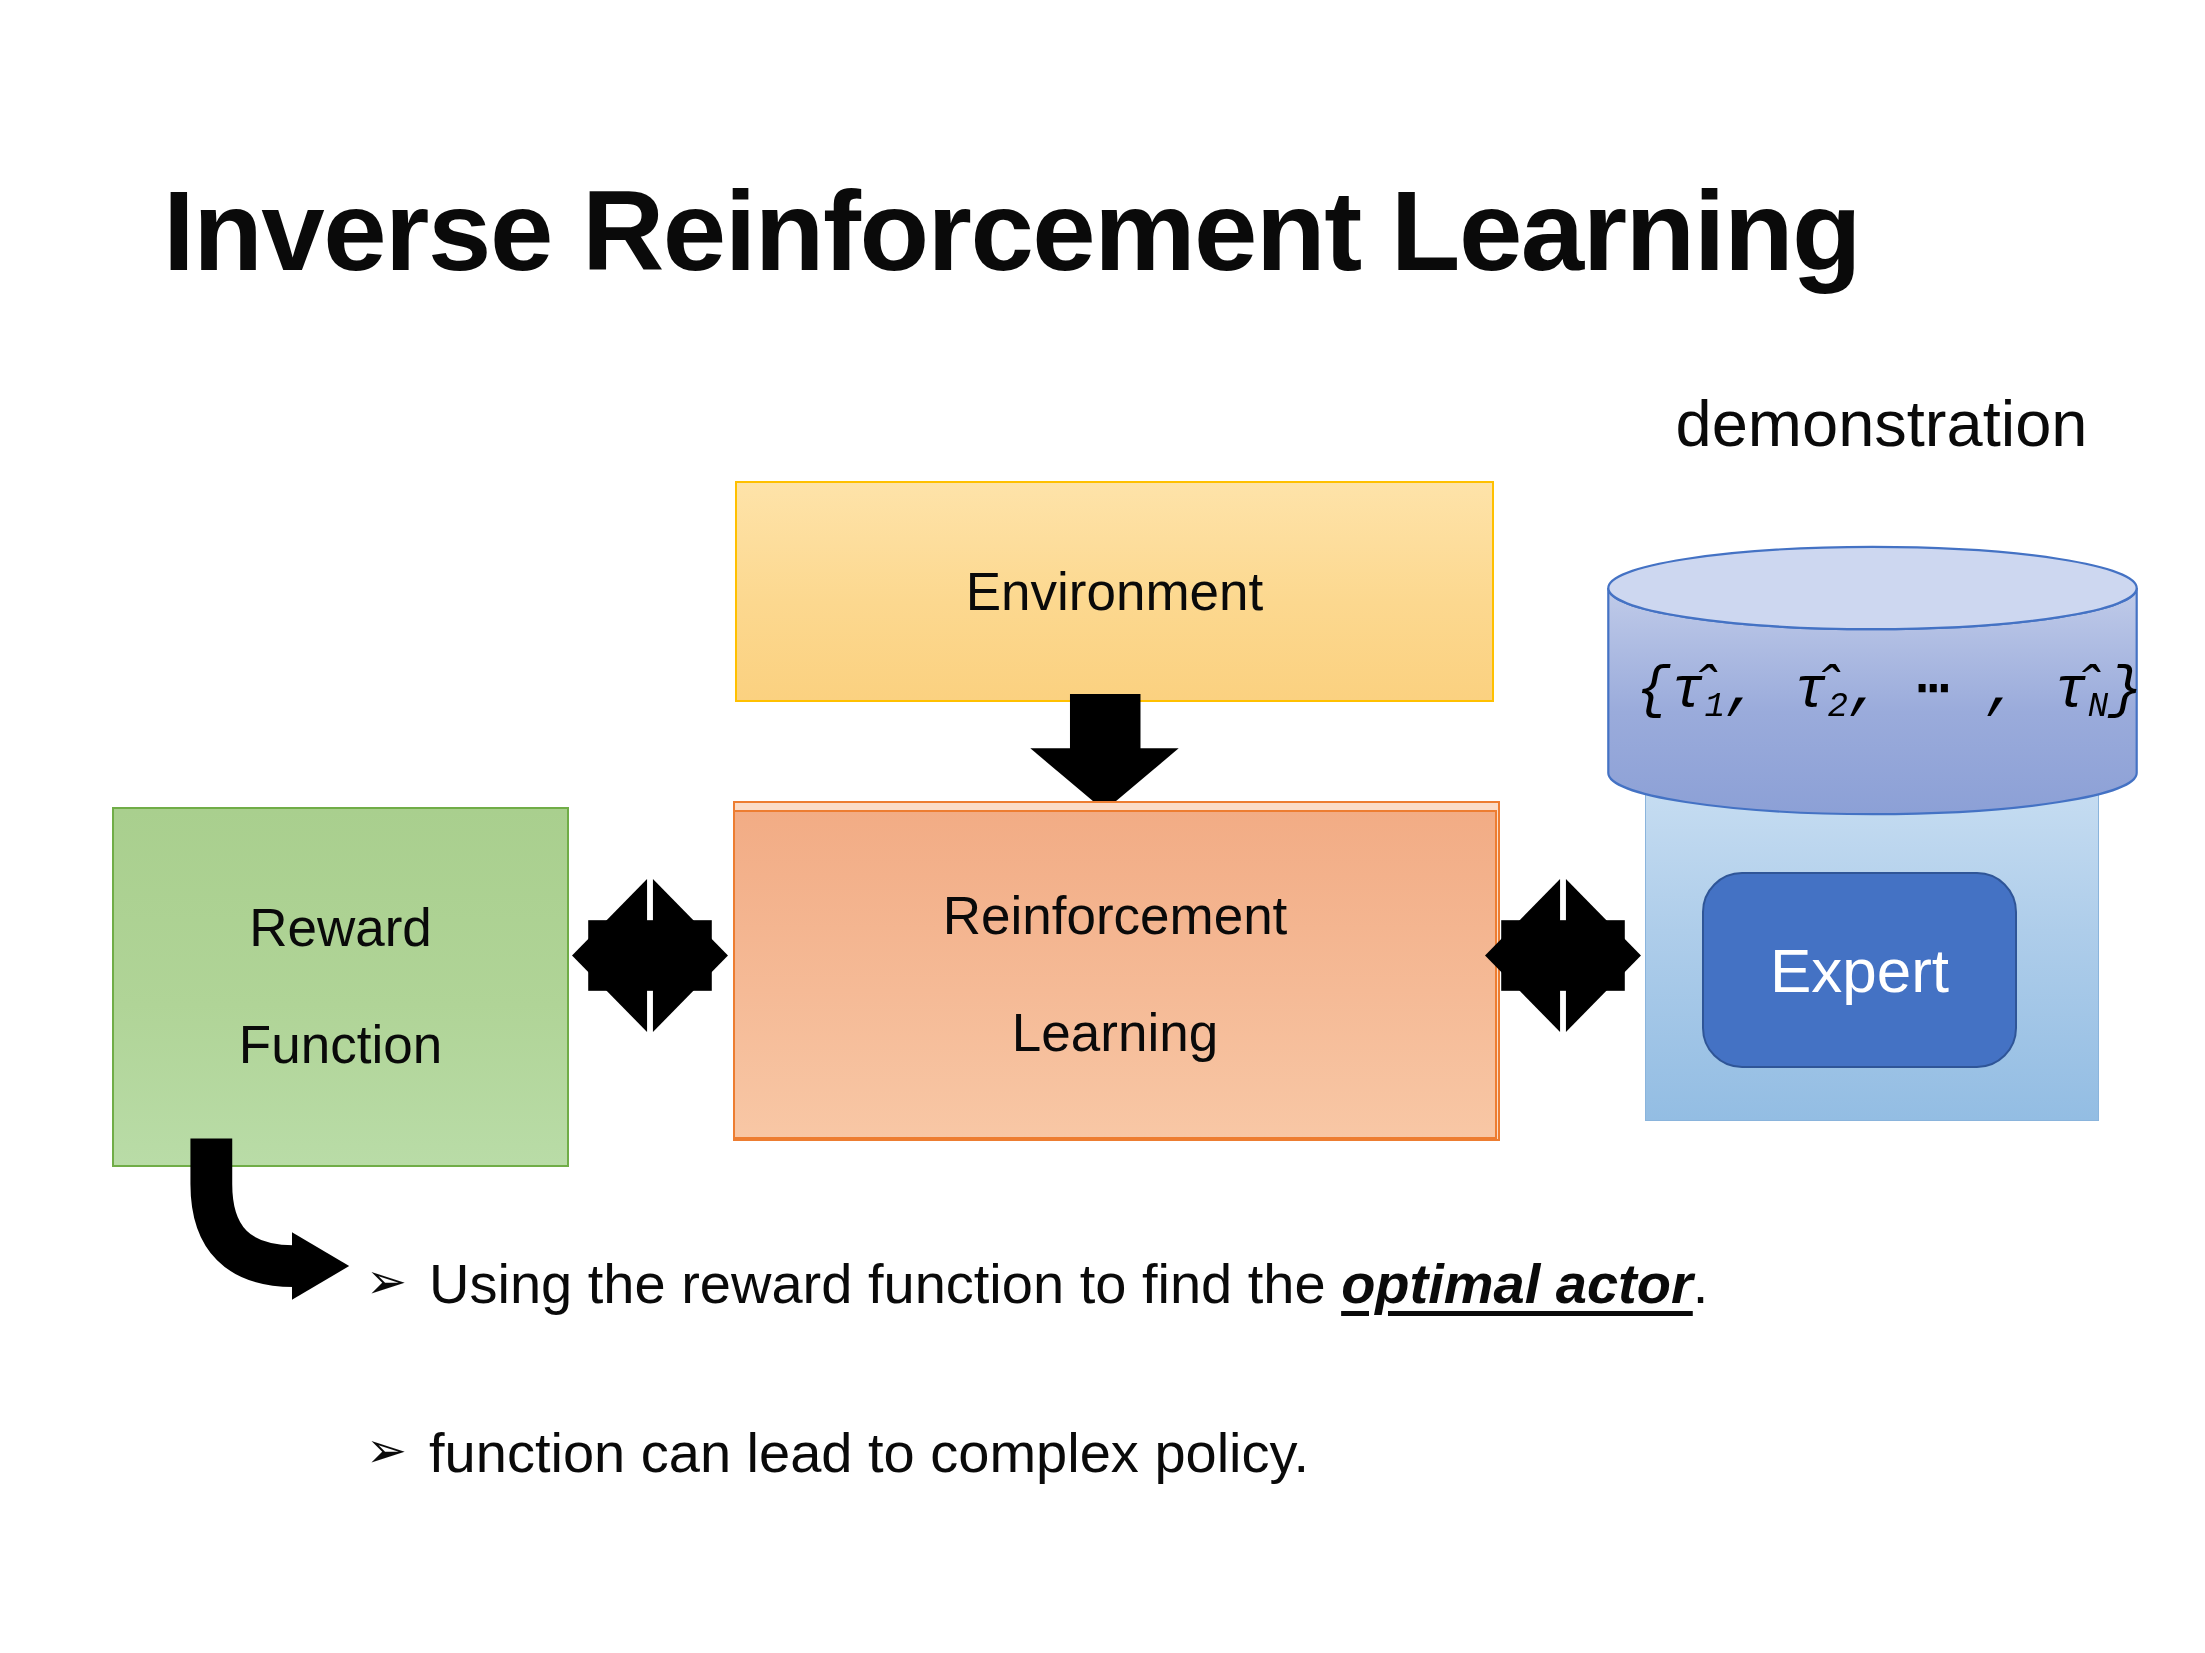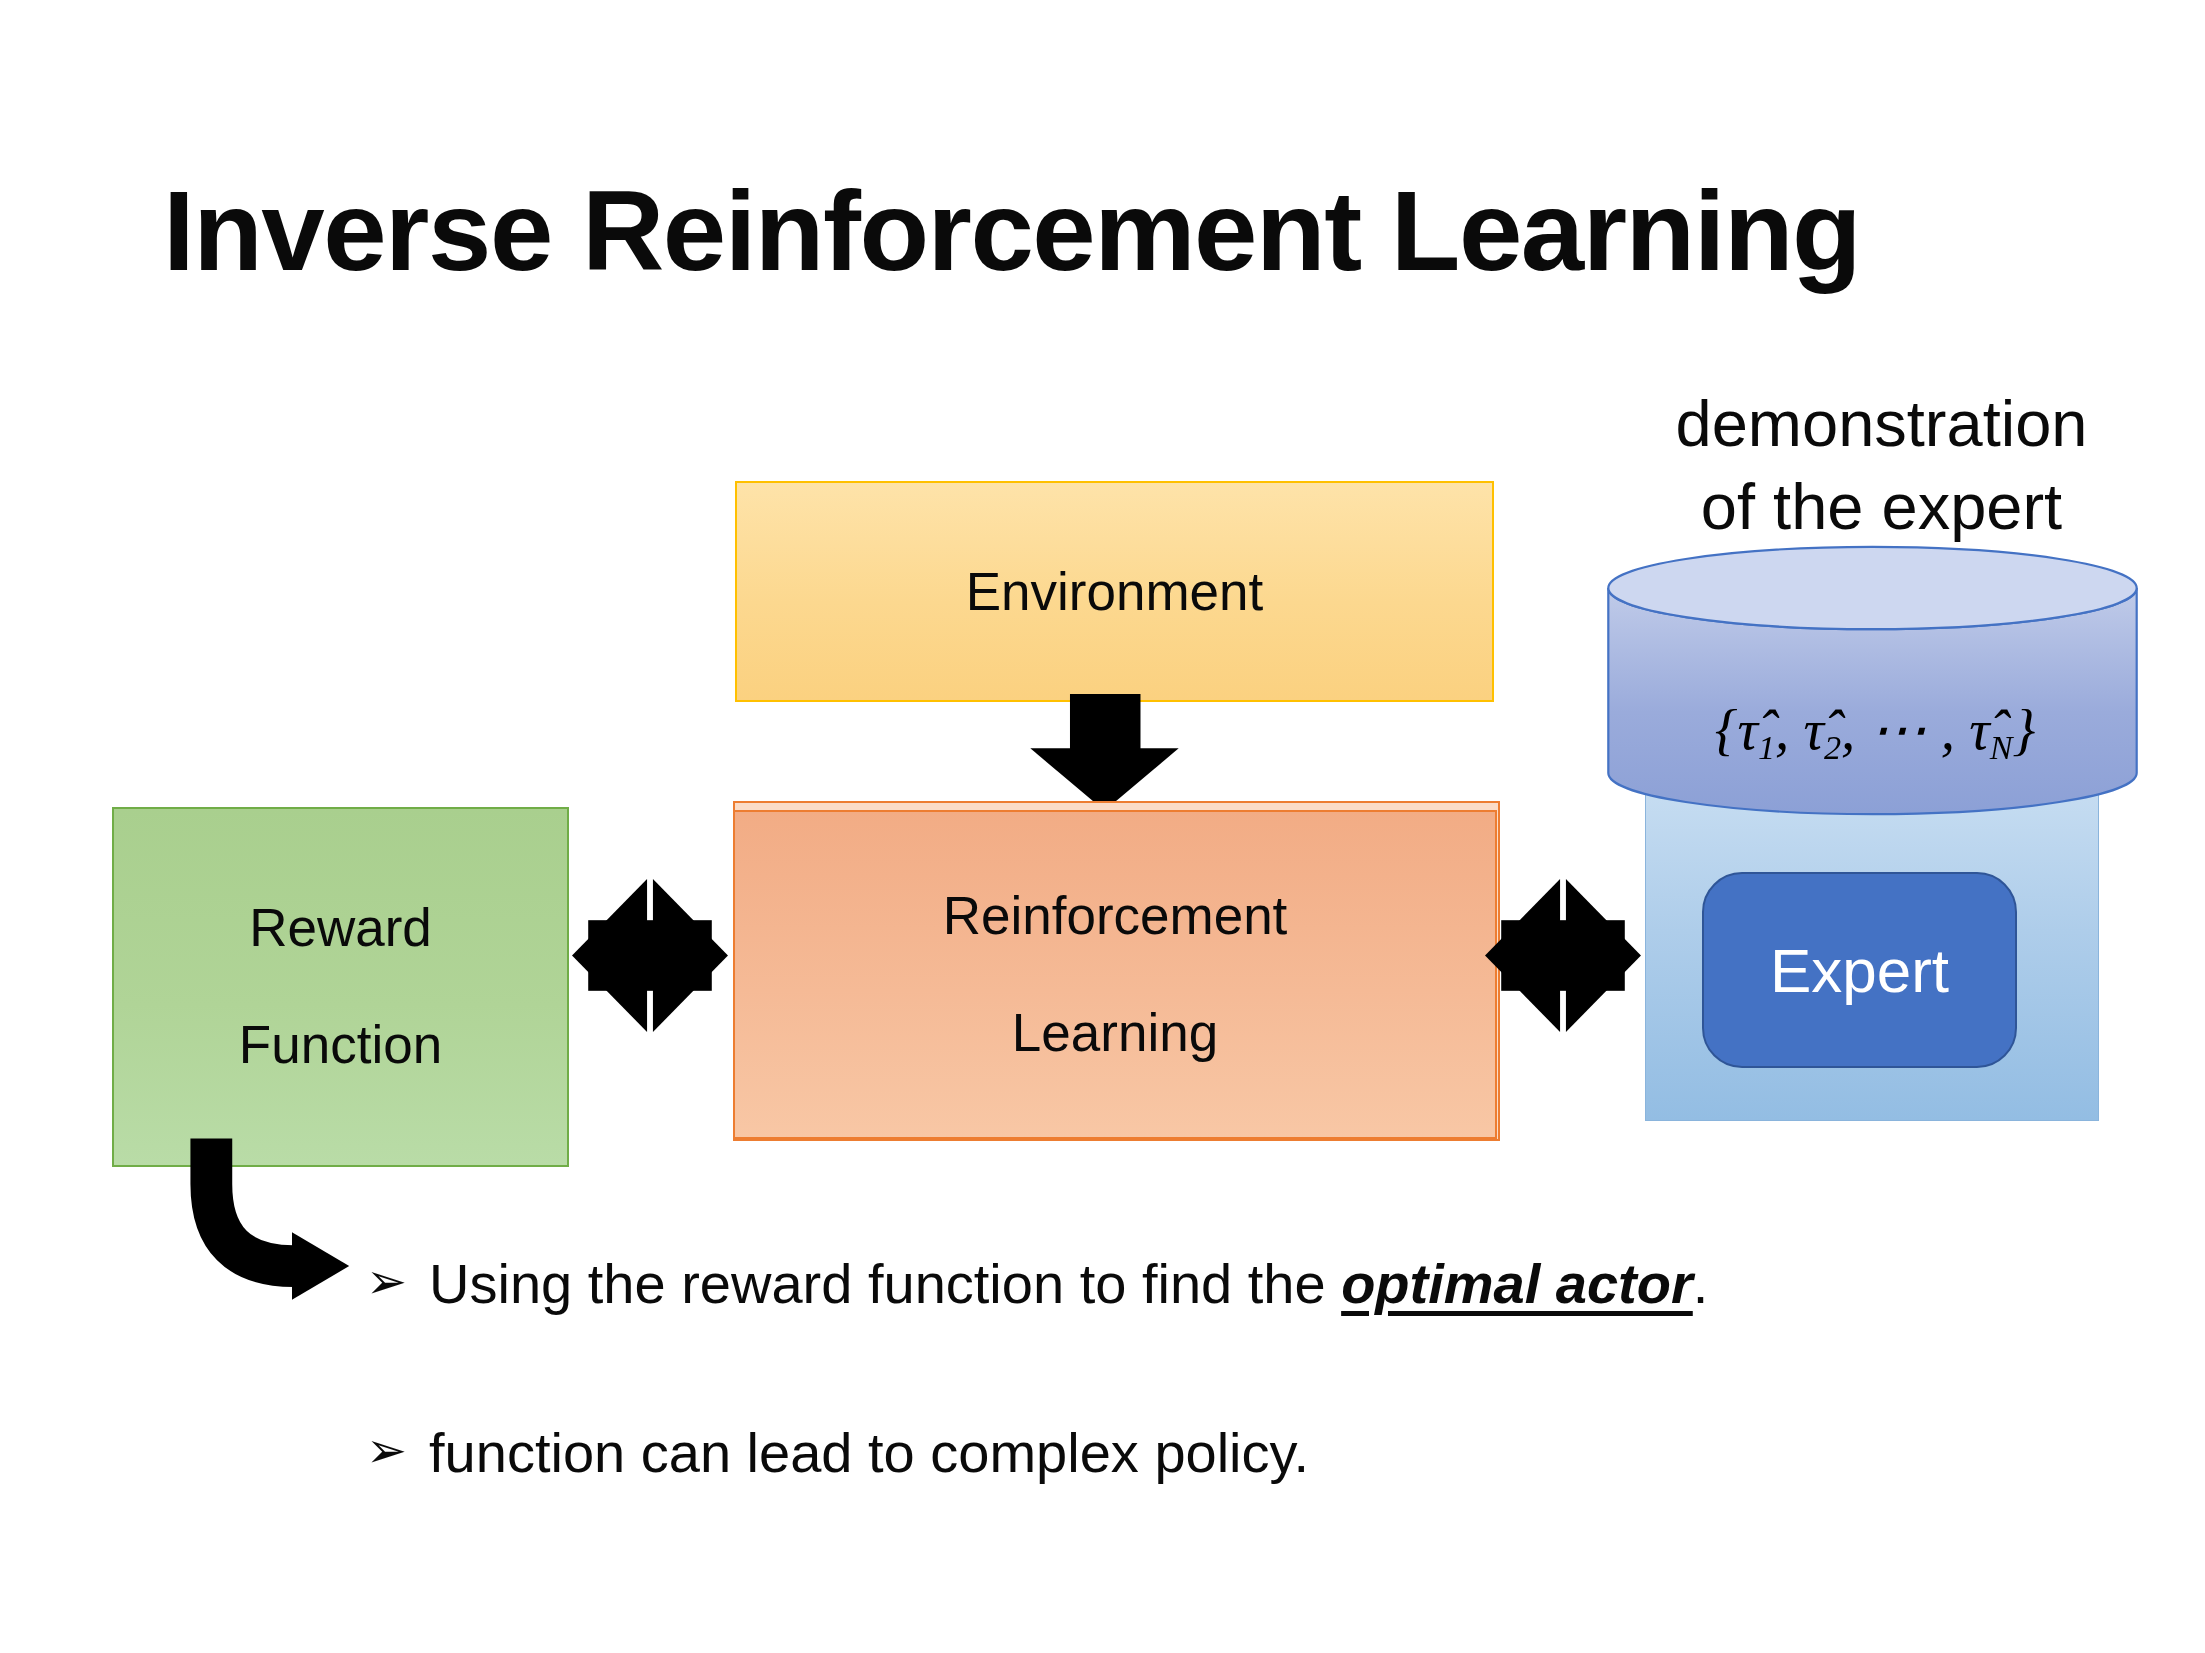--- a/index.html
+++ b/index.html
@@ -55,22 +55,22 @@
     background:linear-gradient(180deg,#C8DEF2 0%,#AECDEA 45%,#93BDE3 100%);
   }
   .expert-badge{
     left:1702px;top:872px;width:315px;height:196px;box-sizing:border-box;
     background:#4472C4;border:2.9px solid #2F5597;border-radius:40px;
     display:flex;align-items:center;justify-content:center;
     font-size:62px;color:#ffffff;
   }
 
   .cylinder-formula{
-    left:1636px;top:696px;width:478px;text-align:center;
-    font-family:Liberation Serif, serif;font-style:italic;font-size:57px;color:#000;
+    left:1636px;top:653px;width:478px;text-align:center;
+    font-family:Liberation Mono, monospace;font-style:italic;font-size:57px;color:#000;
     white-space:nowrap;
   }
   .cylinder-formula .sub{font-size:0.6em;vertical-align:-0.28em;}
 
   .bullet-item{
     display:flex;align-items:flex-start;
     font-size:56px;line-height:1.42;color:#0a0a0a;
   }
   .bullet-item .marker{
     font-family:"DejaVu Sans",sans-serif;font-size:49px;line-height:1.55;
@@ -81,21 +81,20 @@
   .bullet-2 .line{display:block;}
   .highlight{font-weight:bold;font-style:italic;text-decoration:underline;text-underline-offset:0.14em;}
 </style>
 </head>
 <body>
 
 <div class="abs slide-title">Inverse Reinforcement Learning</div>
 
 <div class="abs annotation">
   <span>demonstration</span>
-  <span>of the expert</span>
 </div>
 
 <div class="abs environment-box">
   <div class="box-label">Environment</div>
 </div>
 
 <svg class="abs" style="left:1028px;top:694px;" width="153" height="119" viewBox="0 0 208 162">
   <rect x="57" y="0" width="96" height="76" fill="#000"></rect>
   <polygon points="3,74 205,74 104,159" fill="#000"></polygon>
 </svg>

